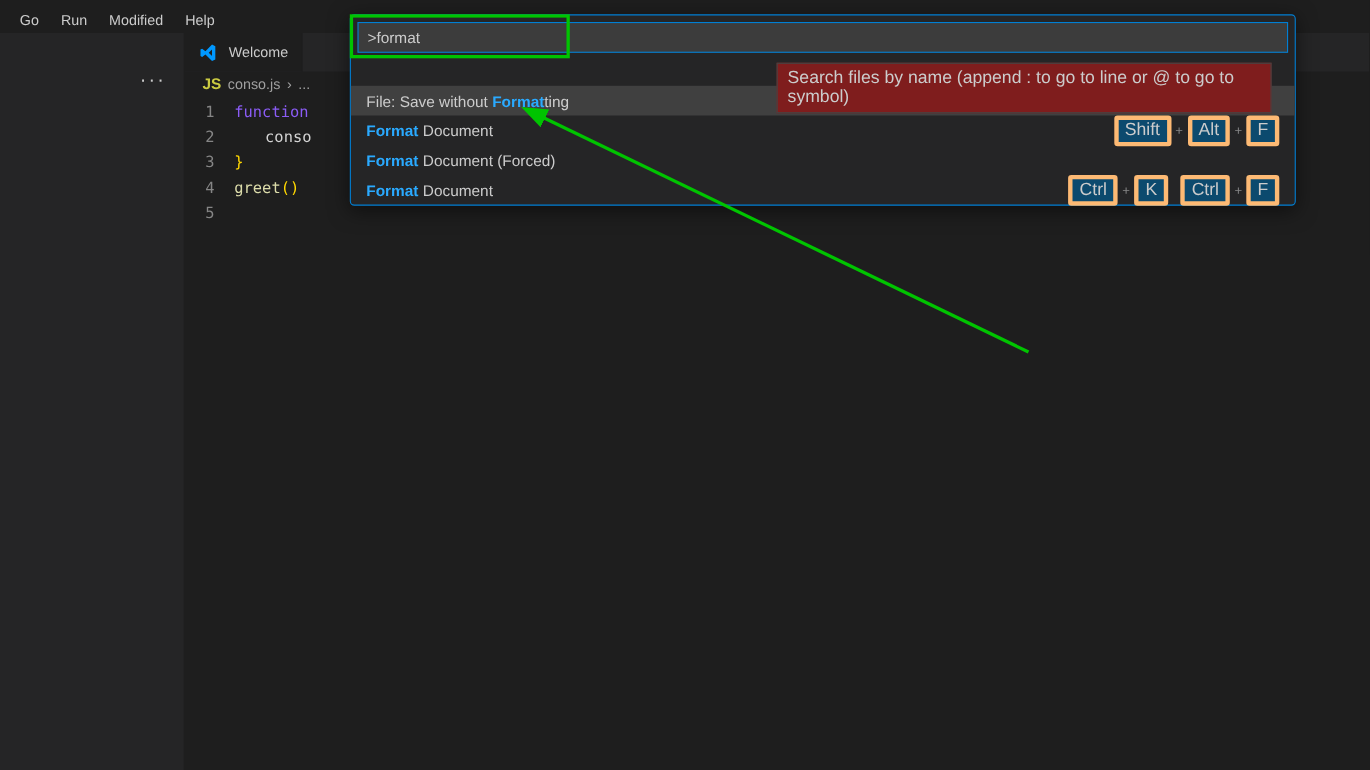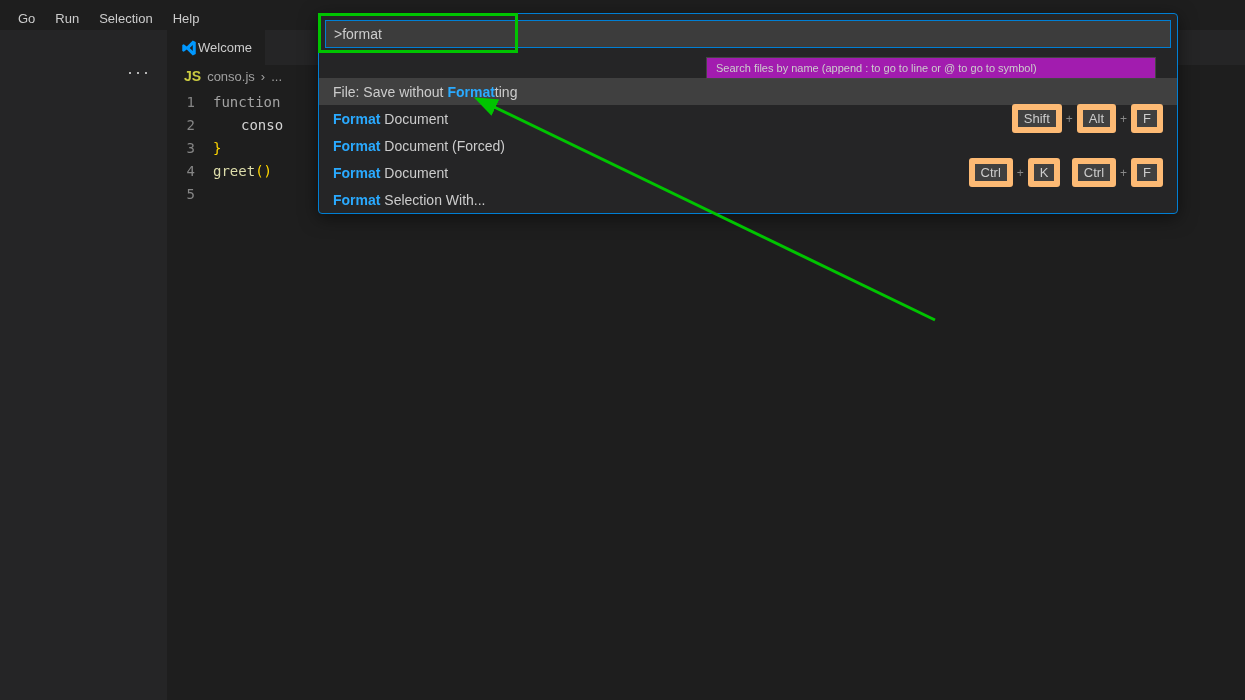--- a/index.html
+++ b/index.html
@@ -4,54 +4,54 @@
 <style>
   * { margin: 0; padding: 0; box-sizing: border-box; }
   html, body { width: 1245px; height: 700px; overflow: hidden; font-family: "Segoe UI", Arial, sans-serif; background: #1e1e1e; color: #cccccc; font-size: 13px; }
   .menubar { height: 30px; background: #1e1e1e; display: flex; align-items: flex-end; padding: 0 8px; }
   .menubar-item { padding: 4px 10px; color: #cccccc; cursor: default; }
   .main { display: flex; height: calc(100% - 30px); }
   .sidebar { width: 168px; background: #252526; border-right: 1px solid #1e1e1e; position: relative; }
   .sidebar-more { position: absolute; top: 32px; right: 16px; color: #cccccc; font-size: 18px; letter-spacing: 2px; }
   .editor-area { flex: 1; background: #1e1e1e; position: relative; }
   .tabbar { height: 35px; background: #252526; display: flex; align-items: center; padding-left: 0; }
-  .tab { height: 35px; display: flex; align-items: center; padding: 0 12px; background: #2d2d2d; border-right: 1px solid #1e1e1e; gap: 0; }
+  .tab { height: 35px; display: flex; align-items: center; padding: 0 12px; background: #2d2d2d; border-right: 1px solid #1e1e1e; gap: 10px; }
   .tab.active { background: #1e1e1e; }
   .vscode-icon { display: inline-flex; width: 18px; height: 18px; }
   .breadcrumbs { height: 22px; display: flex; align-items: center; padding-left: 16px; gap: 6px; font-size: 13px; color: #a0a0a0; }
   .js-badge { color: #cbcb41; font-weight: bold; font-size: 14px; }
   .code-area { display: flex; padding-top: 4px; }
   .gutter { width: 45px; text-align: right; color: #858585; font-family: Consolas, monospace; font-size: 14px; line-height: 23px; padding-right: 18px; }
   .code { font-family: Consolas, monospace; font-size: 14px; line-height: 23px; }
-  .tok-kw { color: #a3a3a3; margin-top: 32px; }
+  .tok-kw { color: #8b5cf6; margin-top: 32px; }
   .tok-id { color: #dcdcaa; }
   .tok-plain { color: #d4d4d4; }
   .tok-brace { color: #ffd700; }
   .command-palette { position: absolute; top: 13px; left: 318px; width: 860px; background: #252526; border: 1px solid #007fd4; border-radius: 4px; box-shadow: 0 4px 18px rgba(0,0,0,.5); z-index: 50; }
   .cp-input-row { padding: 6px; display:flex; }
   .cp-input { flex:1; height: 28px; background: #3c3c3c; border: 1px solid #007fd4; outline: none; color: #cccccc; font-family: inherit; font-size: 14px; padding: 0 8px; }
   .input-highlight-box { position:absolute; top:13px; left:318px; width:200px; height:40px; border:3px solid #00c400; pointer-events:none; z-index:60;}
   .cp-list { list-style: none; }
   .cp-item { display: flex; align-items: center; justify-content: space-between; padding: 4px 14px; height: 27px; font-size: 14px; }
   .cp-item.selected { background: #404040; margin-top: 24px; }
   .cp-label { white-space: nowrap; }
   .hl { color: #2aaaff; font-weight: 600; }
   .kb { display:flex; gap:4px; align-items:center; font-size:12px;}
-  .kbd { background:#404040; border:6px solid #fdba74; border-radius:3px; padding:1px 6px; color:#ccc; font-size:13px;}
+  .kbd { background:#0c4a6e; border:4px solid #fdba74; border-radius:3px; padding:1px 6px; color:#ccc; font-size:16px;}
   .kplus { color:#888; }
-  .tooltip { position:absolute; top:57px; left:706px; width:450px; background:#a21caf; border:1px solid #454545; padding:4px 9px; font-size:11px; color:#cccccc; z-index:55;}
+  .tooltip { position:absolute; top:57px; left:706px; width:450px; background:#7f1d1d; border:1px solid #454545; padding:4px 9px; font-size:16px; color:#cccccc; z-index:55;}
   .annotation-arrow { position:absolute; z-index:70; pointer-events:none; }
 </style>
 </head>
 <body>
 
 <div class="menubar">
   <div class="menubar-item">Go</div>
   <div class="menubar-item">Run</div>
-  <div class="menubar-item">Selection</div>
+  <div class="menubar-item">Modified</div>
   <div class="menubar-item">Help</div>
 </div>
 
 <div class="main">
   <div class="sidebar">
     <div class="sidebar-more">···</div>
   </div>
 
   <div class="editor-area">
     <div class="tabbar">
@@ -117,23 +117,20 @@
         <span class="kb">
           <span class="kbd">Ctrl</span>
           <span class="kplus">+</span>
           <span class="kbd">K</span>
           <span class="kplus">&nbsp;</span>
           <span class="kbd">Ctrl</span>
           <span class="kplus">+</span>
           <span class="kbd">F</span>
         </span>
       </li>
-      <li class="cp-item">
-        <span class="cp-label"><span></span><span class="hl">Format</span><span> Selection With...</span></span>
-      </li>
     </ul>
 </div>
 
 <div class="input-highlight-box"></div>
 
 <div class="tooltip">Search files by name (append : to go to line or @ to go to symbol)</div>
 
 <svg class="annotation-arrow" style="top:0;left:0;" width="1245" height="700">
   <defs>
       <marker id="ah" markerWidth="10" markerHeight="10" refX="2" refY="3" orient="auto">

